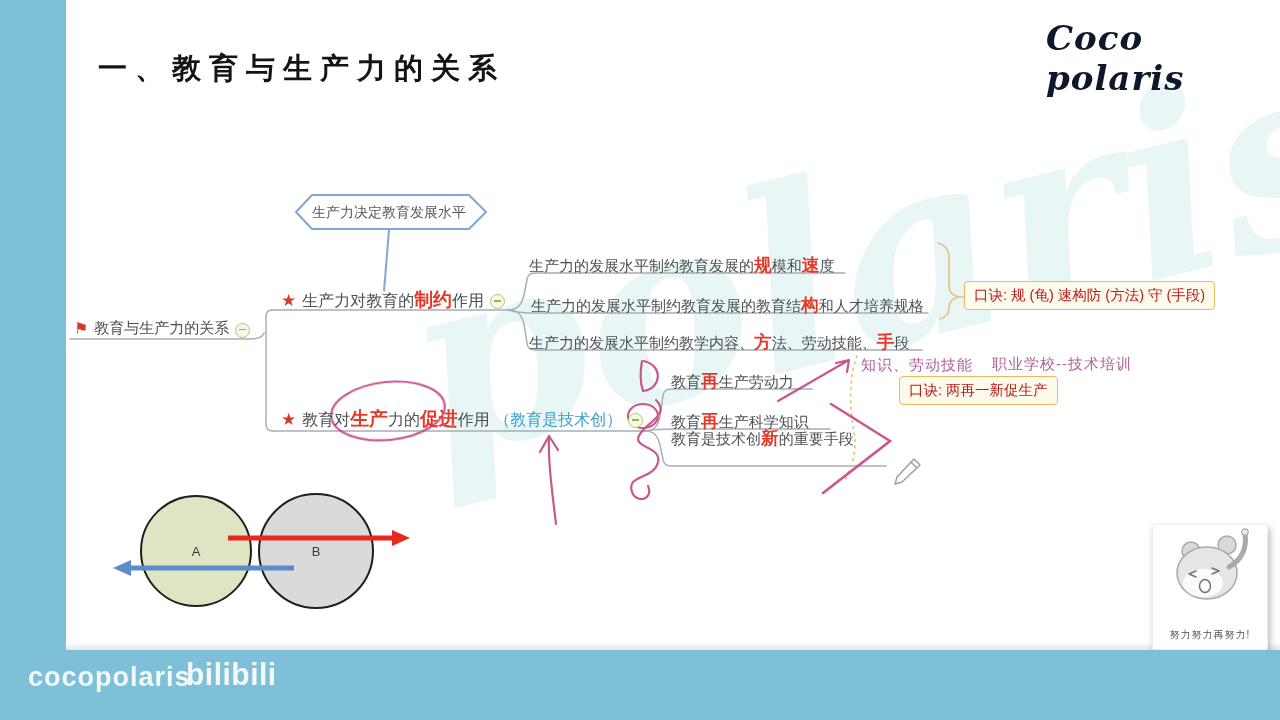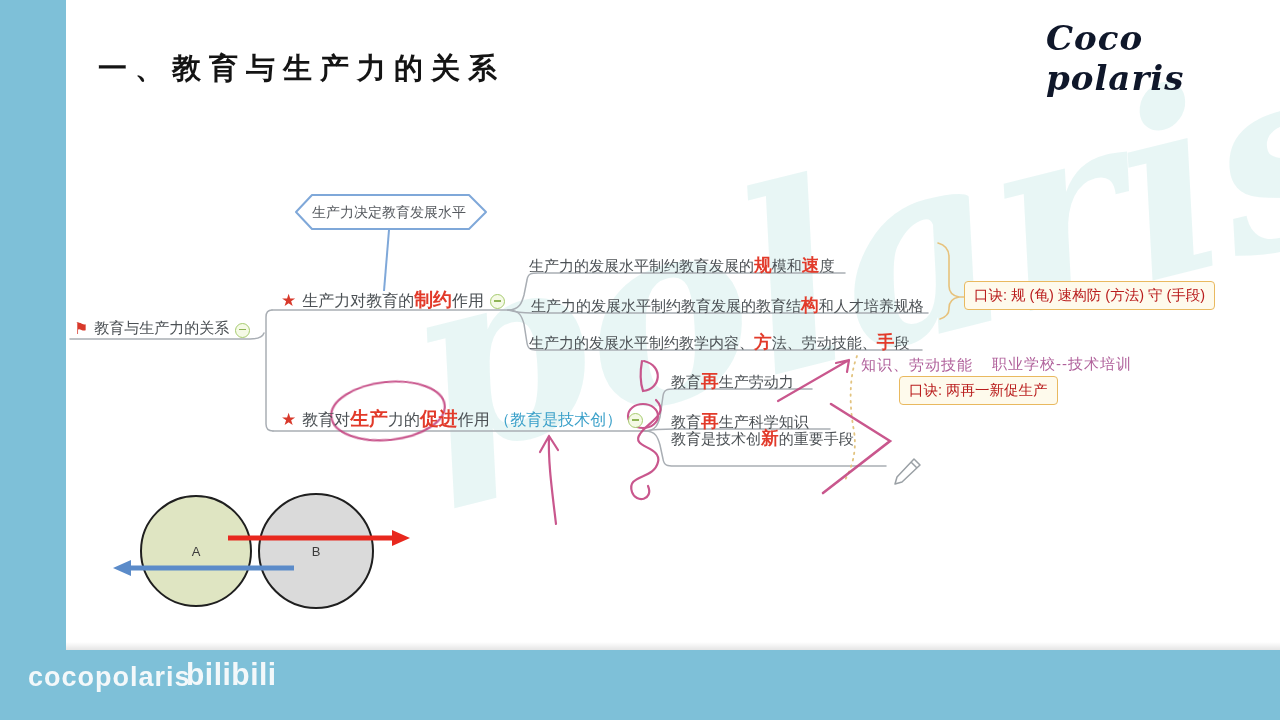--- a/index.html
+++ b/index.html
@@ -153,19 +153,33 @@
   <div class="node lvl2" style="left:671px;top:426px;">
     <span class="txt"><span class="seg-n">教育是技术创</span><span class="seg-r">新</span><span class="seg-n">的重要手段</span></span>
   </div>
   <div class="koujue" style="left:899px;top:376px;">口诀: 两再一新促生产</div>
 
   <div class="pinknote" style="left:861px;top:356px;">知识、劳动技能</div>
   <div class="pinknote" style="left:992px;top:355px;">职业学校--技术培训</div>
 
   <div class="edge-shadow"></div>
 
+  <div class="card">
+    <svg width="114" height="92" viewBox="0 0 114 92">
+      <circle cx="38" cy="26" r="9" fill="#d7d9db" stroke="#a6abb0" stroke-width="1.5"></circle>
+      <circle cx="74" cy="20" r="9" fill="#d7d9db" stroke="#a6abb0" stroke-width="1.5"></circle>
+      <ellipse cx="54" cy="48" rx="30" ry="26" fill="#e4e6e8" stroke="#a6abb0" stroke-width="1.5"></ellipse>
+      <ellipse cx="50" cy="58" rx="20" ry="14" fill="#fbfbfb"></ellipse>
+      <path d="M 36,49 l 7,-3 m -7,3 l 7,3" stroke="#70757a" stroke-width="1.5" fill="none" stroke-linecap="round"></path>
+      <path d="M 66,46 l -7,-3 m 7,3 l -7,3" stroke="#70757a" stroke-width="1.5" fill="none" stroke-linecap="round"></path>
+      <ellipse cx="52" cy="61" rx="5.5" ry="6.5" fill="#ffffff" stroke="#70757a" stroke-width="1.5"></ellipse>
+      <path d="M 76,42 C 90,34 94,22 92,8" stroke="#a6abb0" stroke-width="5" fill="none" stroke-linecap="round"></path>
+      <circle cx="92" cy="7" r="3.2" fill="#e8eaeb" stroke="#a6abb0" stroke-width="1.2"></circle>
+    </svg>
+    <div class="motto">努力努力再努力!</div>
+  </div>
 
   <div class="frame-left"></div>
   <div class="frame-bottom"></div>
   <div class="channel">cocopolaris</div>
   <div class="bili">bilibili</div>
 
 </div>
 
 </body></html>

